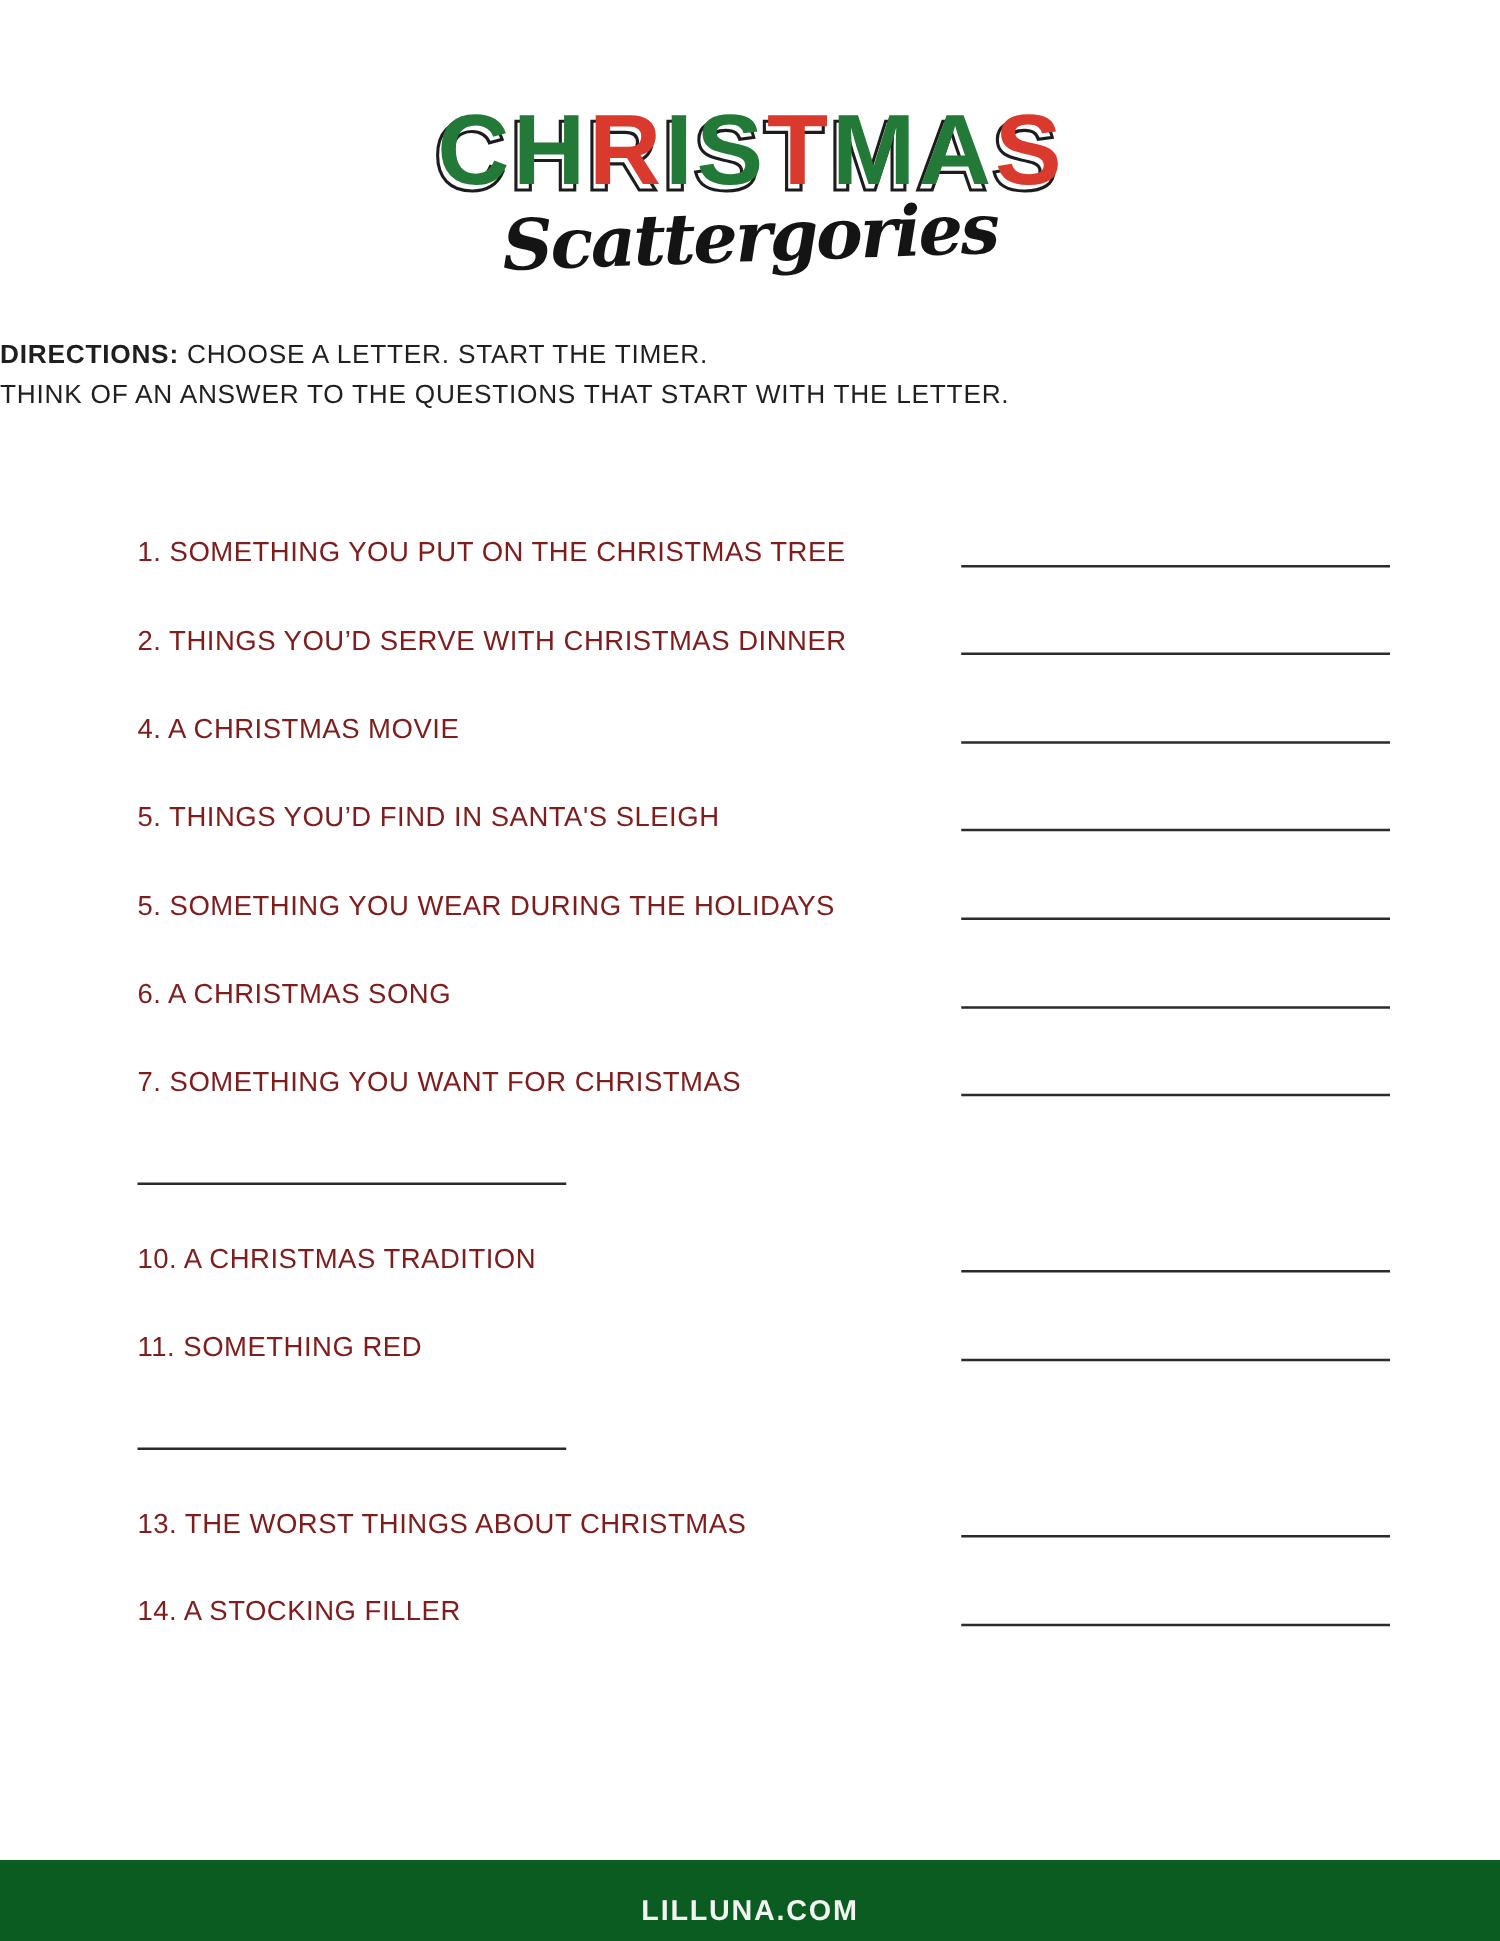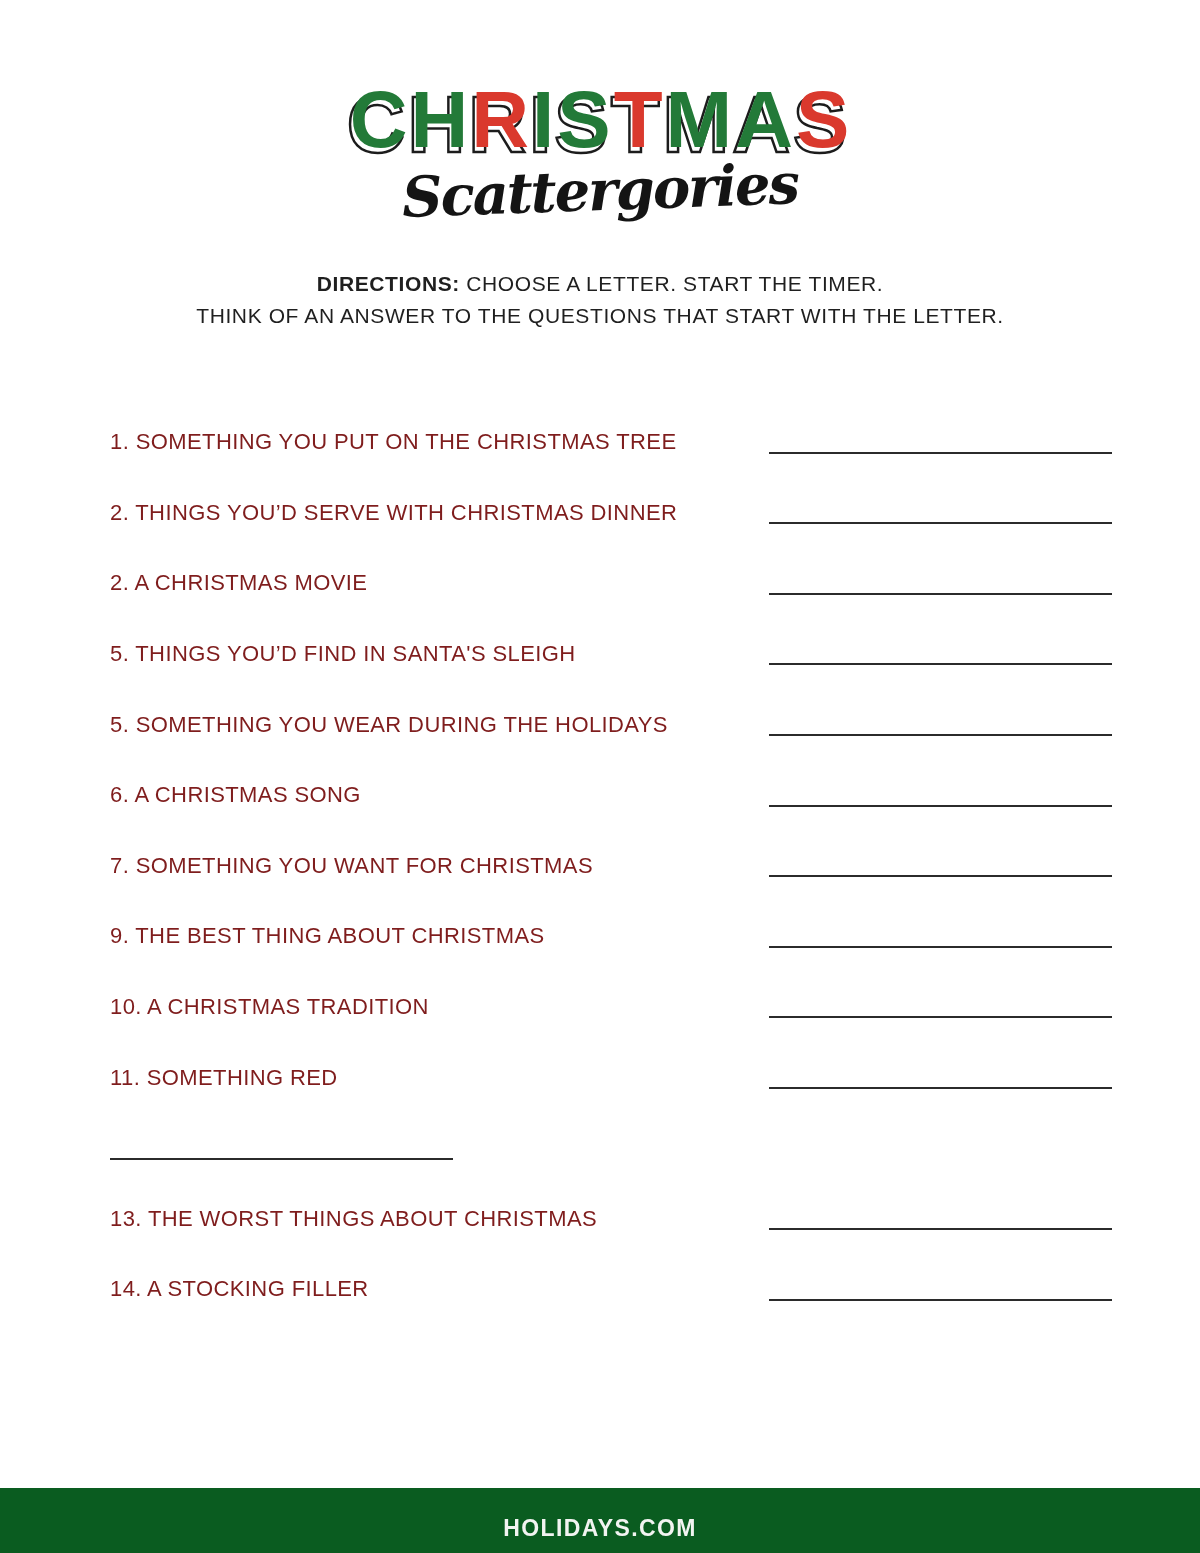--- a/index.html
+++ b/index.html
@@ -43,21 +43,20 @@
     font-style:italic;font-weight:700;
     font-size:56px;line-height:1.1;
     letter-spacing:-2px;
     color:#141414;
     margin-top:0px;
     transform:rotate(-2deg);
   }
   
   .directions{
     margin-top:46px;
-    text-align:center;
     font-size:21px;line-height:1.55;
     letter-spacing:0.6px;
     color:#1f1f1f;
   }
   .directions .dir-label{font-weight:700;}
   
   .questions{
     position:absolute;left:110px;top:368px;width:1002px;
   }
   .q-row{
@@ -105,41 +104,40 @@
   <div class="questions">
       <div class="q-row">
         <div class="q-text">1. SOMETHING YOU PUT ON THE CHRISTMAS TREE</div>
         <div class="q-line"></div>
       </div>
       <div class="q-row">
         <div class="q-text">2. THINGS YOU’D SERVE WITH CHRISTMAS DINNER</div>
         <div class="q-line"></div>
       </div>
       <div class="q-row">
-        <div class="q-text">2. A CHRISTMAS MOVIE</div>
+        <div class="q-text">4. A CHRISTMAS MOVIE</div>
         <div class="q-line"></div>
       </div>
       <div class="q-row">
         <div class="q-text">5. THINGS YOU’D FIND IN SANTA'S SLEIGH</div>
         <div class="q-line"></div>
       </div>
       <div class="q-row">
         <div class="q-text">5. SOMETHING YOU WEAR DURING THE HOLIDAYS</div>
         <div class="q-line"></div>
       </div>
       <div class="q-row">
         <div class="q-text">6. A CHRISTMAS SONG</div>
         <div class="q-line"></div>
       </div>
       <div class="q-row">
         <div class="q-text">7. SOMETHING YOU WANT FOR CHRISTMAS</div>
         <div class="q-line"></div>
       </div>
       <div class="q-row">
-        <div class="q-text">9. THE BEST THING ABOUT CHRISTMAS</div>
         <div class="q-line"></div>
       </div>
       <div class="q-row">
         <div class="q-text">10. A CHRISTMAS TRADITION</div>
         <div class="q-line"></div>
       </div>
       <div class="q-row">
         <div class="q-text">11. SOMETHING RED</div>
         <div class="q-line"></div>
       </div>
@@ -150,16 +148,16 @@
         <div class="q-text">13. THE WORST THINGS ABOUT CHRISTMAS</div>
         <div class="q-line"></div>
       </div>
       <div class="q-row">
         <div class="q-text">14. A STOCKING FILLER</div>
         <div class="q-line"></div>
       </div>
     </div>
 
   <div class="footer">
-    <span class="footer-text">HOLIDAYS.COM</span>
+    <span class="footer-text">LILLUNA.COM</span>
   </div>
 
 </div>
 
 </body></html>

